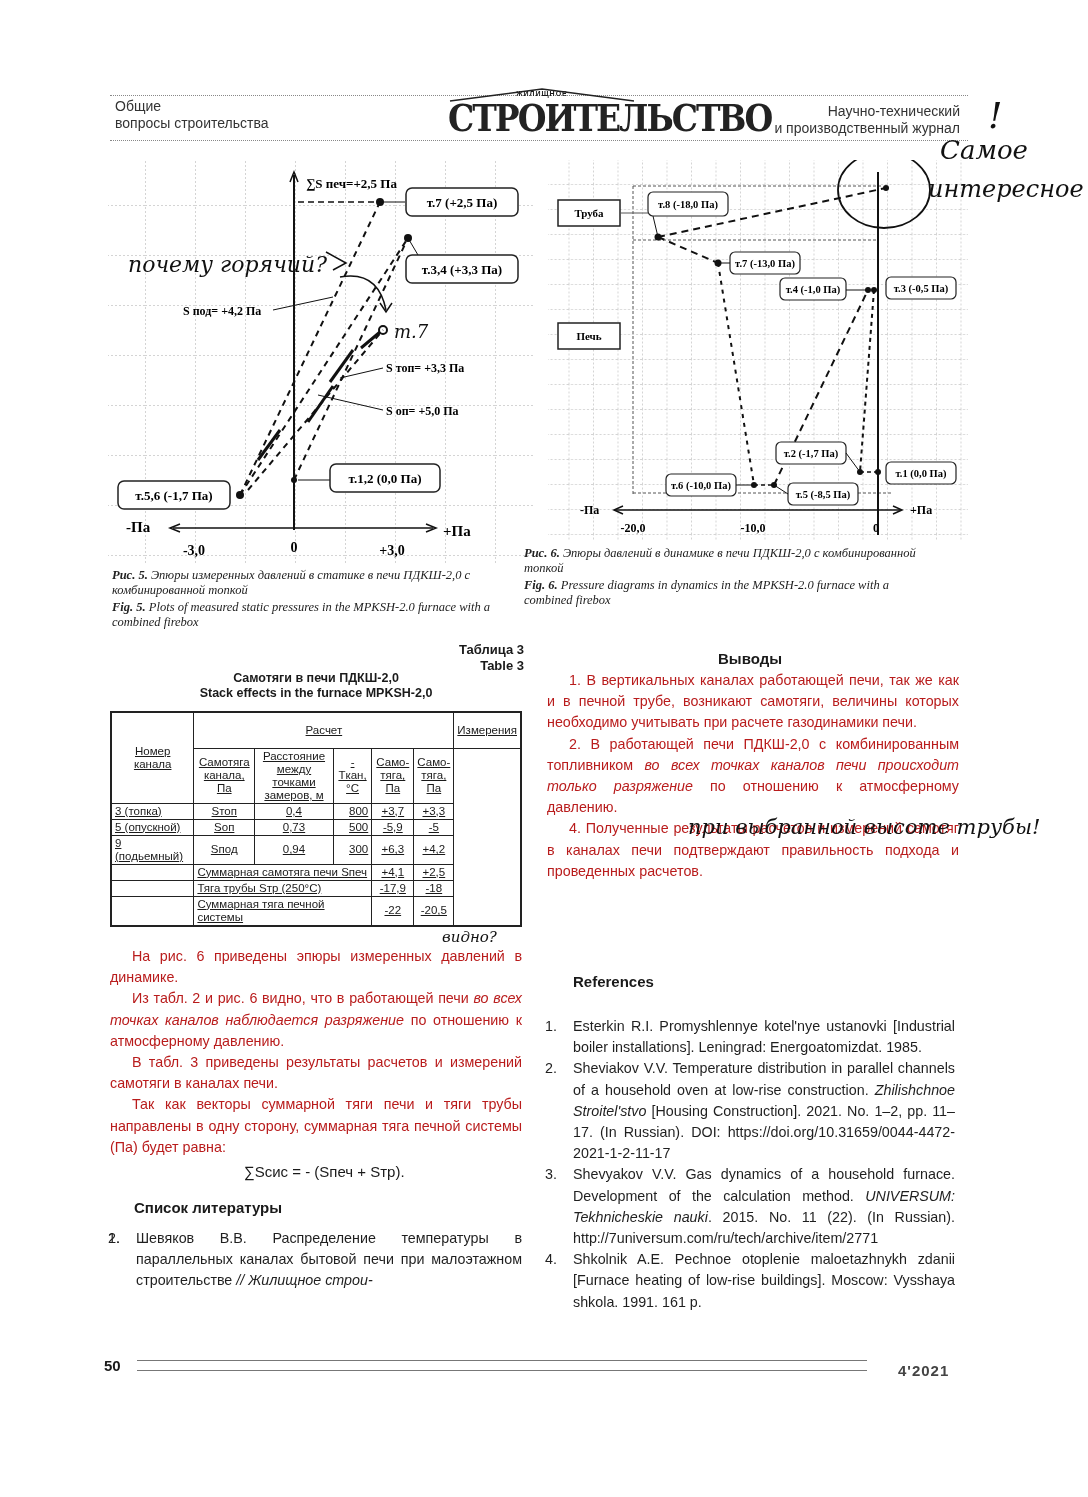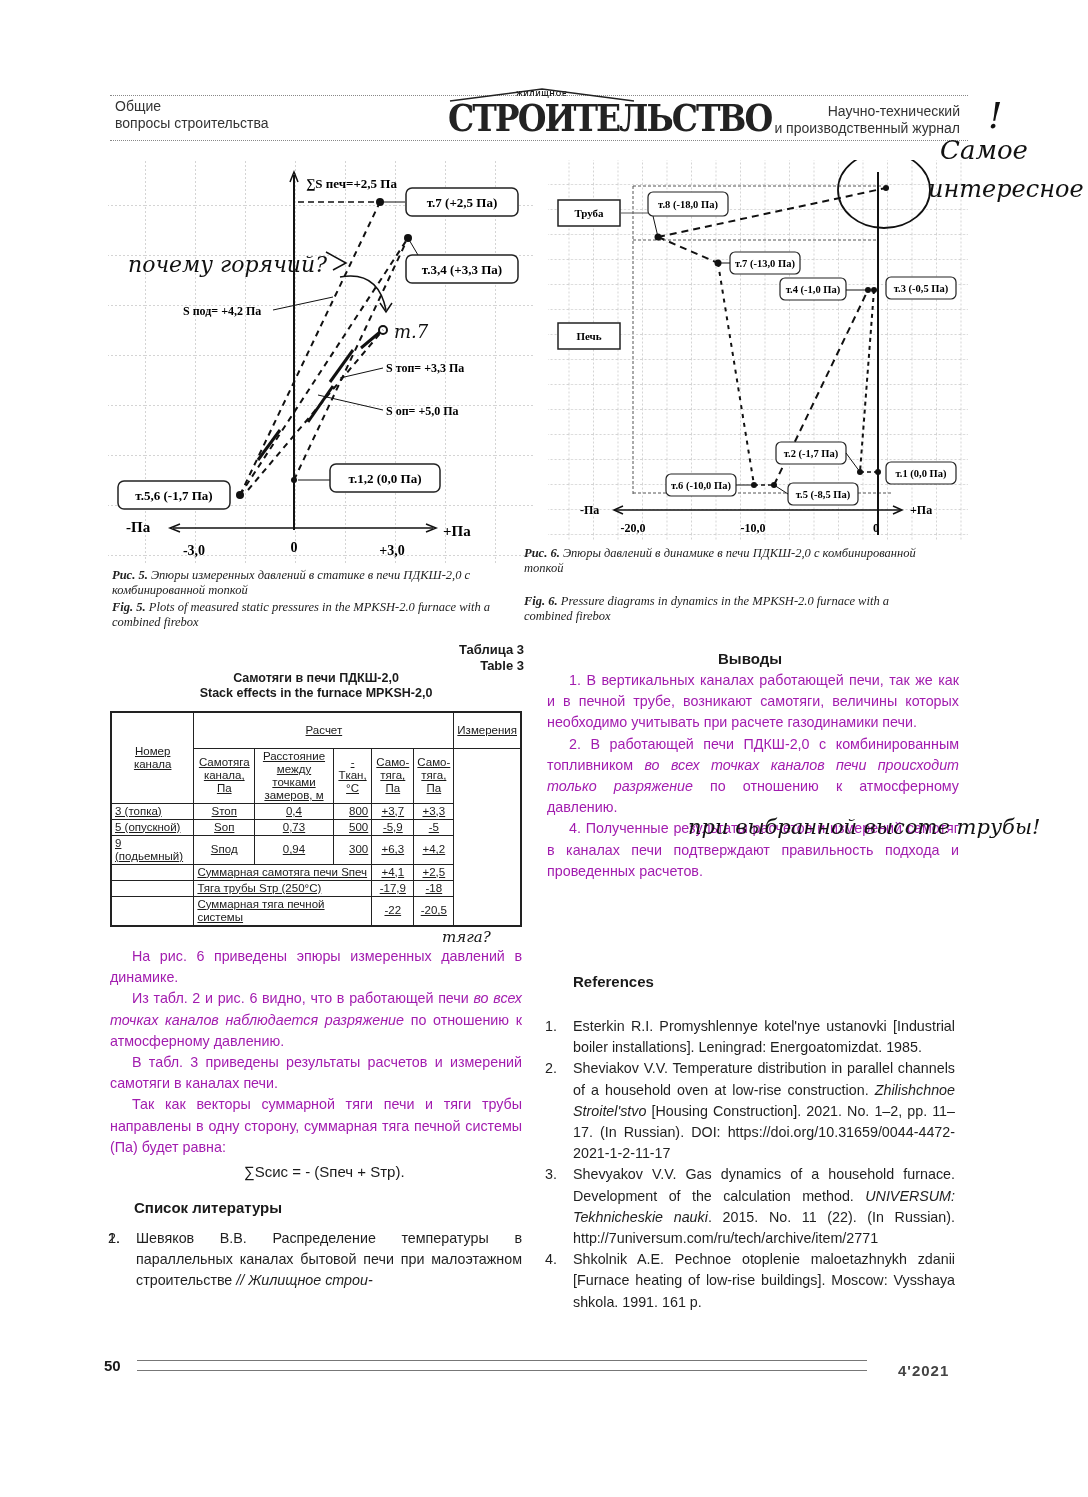--- a/index.html
+++ b/index.html
@@ -24,21 +24,21 @@
   
   .tbl-label { position: absolute; font-weight: bold; font-size: 13px; line-height: 16px; text-align: right; }
   .tbl-title { position: absolute; font-weight: bold; font-size: 12.5px; line-height: 15px; text-align: center; }
   table.data { position: absolute; left: 110px; top: 711px; width: 412px; border-collapse: collapse; font-size: 11.5px; }
   table.data td, table.data th { border: 1px solid #222; padding: 1px 3px; font-weight: normal; text-align: center; vertical-align: middle; line-height: 13px; text-decoration: underline; }
   table.data td.l { text-align: left; }
   table.data td.r { text-align: right; }
   table.data { border: 2px solid #222; }
 
   
-  .txt { position: absolute; font-size: 14.3px; line-height: 21.2px; text-align: justify; color: #a21caf; }
+  .txt { position: absolute; font-size: 14.3px; line-height: 21.2px; text-align: justify; color: #b91c1c; }
   .txt p { text-indent: 22px; }
   .txt i { font-style: italic; }
   .sec-title { position: absolute; font-weight: bold; font-size: 15px; }
   .refs { position: absolute; font-size: 14.3px; line-height: 21.2px; color: #1f1f1f; }
   .ref { position: relative; padding-left: 28px; text-align: justify; }
   .ref .n { position: absolute; left: 0; top: 0; }
   .formula { position: absolute; font-size: 15px; }
 
   
   .pg { position: absolute; left: 104px; top: 1357px; font-weight: bold; font-size: 15px; }
@@ -209,21 +209,21 @@
     <text x="362" y="354" font-size="12" font-weight="bold">+Па</text>
     <text x="85" y="372" font-size="12" font-weight="bold" text-anchor="middle">-20,0</text>
     <text x="205" y="372" font-size="12" font-weight="bold" text-anchor="middle">-10,0</text>
     <text x="328" y="372" font-size="12" font-weight="bold" text-anchor="middle">0</text>
 
     <ellipse cx="336" cy="30" rx="46" ry="38" fill="none" stroke="#111" stroke-width="1.8"></ellipse>
   </svg>
 </div>
 <div class="caption" style="left:524px; top:546px; width:412px;">
   <div><b>Рис. 6.</b><span> Эпюры давлений в динамике в печи ПДКШ-2,0 с комбинированной топкой</span></div>
-  <div style="margin-top:18px;"><b>Fig. 6.</b><span> Pressure diagrams in dynamics in the MPKSH-2.0 furnace with a combined firebox</span></div>
+  <div style="margin-top:2px;"><b>Fig. 6.</b><span> Pressure diagrams in dynamics in the MPKSH-2.0 furnace with a combined firebox</span></div>
 </div>
 
 <div class="hw" style="left:988px; top:95px; font-size:36px;">!</div>
 <div class="hw" style="left:940px; top:135px; font-size:26px;">Самое</div>
 <div class="hw" style="left:928px; top:175px; font-size:24px;">интересное</div>
 
 <div class="tbl-label" style="left:400px; top:642px; width:124px;">
   <div>Таблица 3</div>
   <div>Table 3</div>
 </div>
@@ -284,21 +284,21 @@
   </tr>
   <tr>
     <td></td>
     <td colspan="3" class="l">Суммарная тяга печной системы</td>
     <td>-22</td>
     <td>-20,5</td>
   </tr>
 </tbody>
   </table>
 
-<div class="hw" style="left:442px; top:928px; font-size:15px;">тяга?</div>
+<div class="hw" style="left:442px; top:928px; font-size:15px;">видно?</div>
 
 <div class="txt" style="left:110px; top:946px; width:412px;">
   <p>На рис. 6 приведены эпюры измеренных давлений в динамике.</p>
   <p><span>Из табл. 2 и рис. 6 видно, что в работающей печи </span><i>во всех точках каналов наблюдается разряжение</i><span> по отношению к атмосферному давлению.</span></p>
   <p>В табл. 3 приведены результаты расчетов и измерений самотяги в каналах печи.</p>
   <p>Так как векторы суммарной тяги печи и тяги трубы направлены в одну сторону, суммарная тяга печной системы (Па) будет равна:</p>
 </div>
 <div class="formula" style="left:244px; top:1163px;">∑Sсис = - (Sпеч + Sтр).</div>
 
 <div class="sec-title" style="left:134px; top:1199px;">Список литературы</div>

